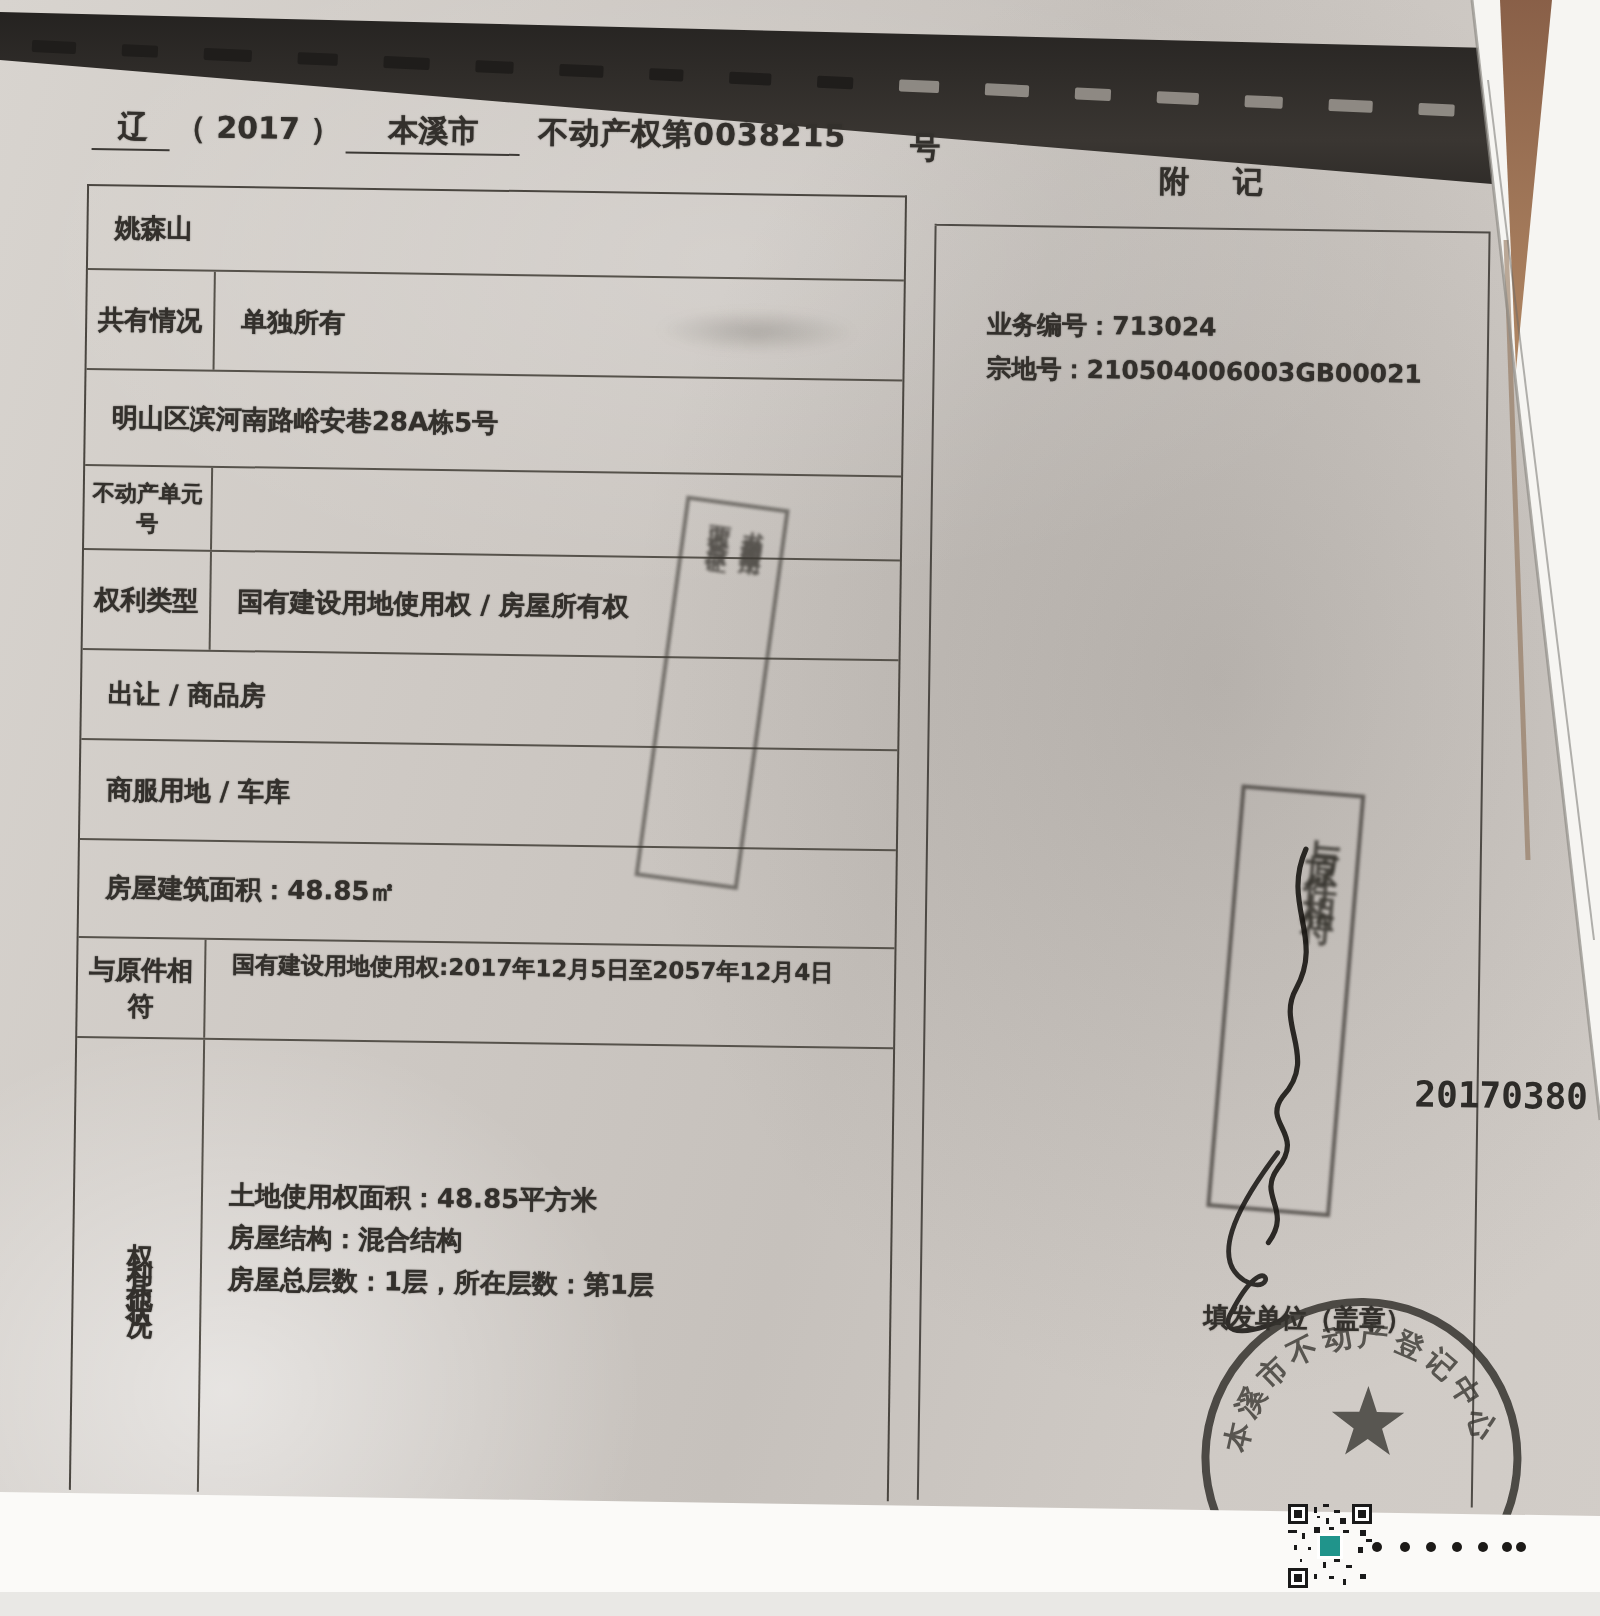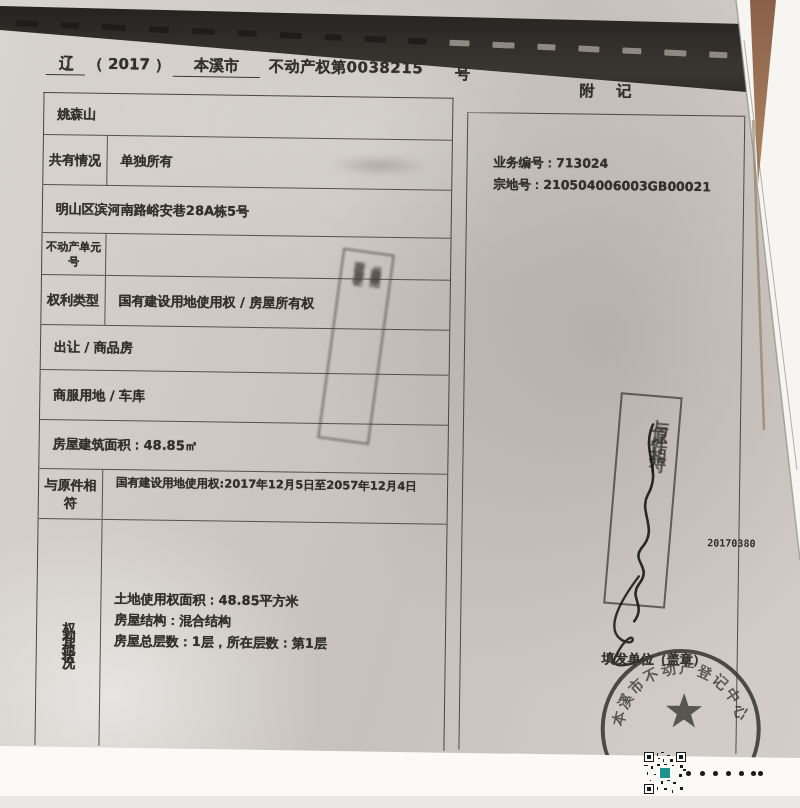--- a/index.html
+++ b/index.html
@@ -53,21 +53,21 @@
   .appbox{position:absolute;left:468px;top:106px;width:278px;height:638px;box-sizing:border-box;
     border:1.2px solid rgba(56,53,48,.85);border-bottom:none;}
   .appline{margin:0 0 4px 26px;font-weight:bold;font-size:12.5px;line-height:18px;}
   .appbox .pad{padding-top:40px;}
   
   .verify{position:absolute;left:618px;top:386px;width:62px;height:212px;box-sizing:border-box;
     border:2.2px solid rgba(52,49,44,.7);transform:rotate(4deg);filter:blur(.7px);}
   .verify span{position:absolute;right:5px;top:8px;writing-mode:vertical-rl;text-orientation:upright;
     font-size:17px;font-weight:bold;letter-spacing:9px;color:rgba(52,49,44,.85);}
   .serial{position:absolute;left:714px;top:528px;font-family:"DejaVu Sans Mono",monospace;
-    font-size:10px;font-weight:bold;color:#2e2c29;}
+    font-size:18px;font-weight:bold;color:#2e2c29;}
   .issuer{position:absolute;left:610px;top:642px;font-size:13px;font-weight:bold;}
   .smudge{position:absolute;left:330px;top:150px;width:100px;height:22px;border-radius:50%;
     background:radial-gradient(closest-side,rgba(90,86,80,.28),rgba(90,86,80,0));filter:blur(2px);}
   
   .edge-svg,.seal-svg,.sig-svg,.bottom-svg,.qr-svg{position:absolute;}
   .dots{position:absolute;left:686px;top:771px;display:flex;align-items:center;}
   .dots i{width:5px;height:5px;border-radius:50%;background:#1c1a18;display:block;}
 </style>
 </head>
 <body>

